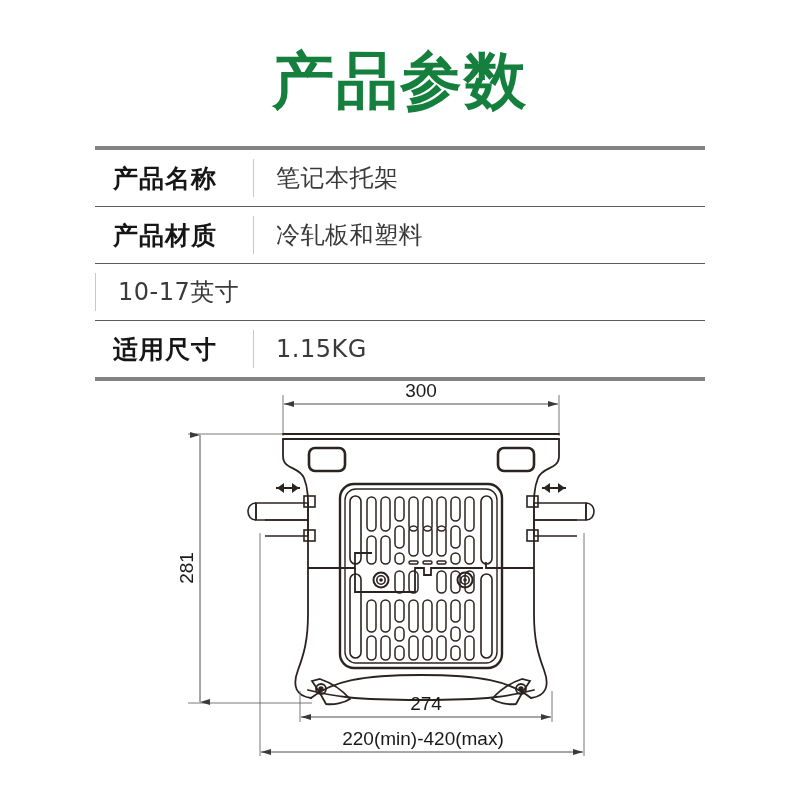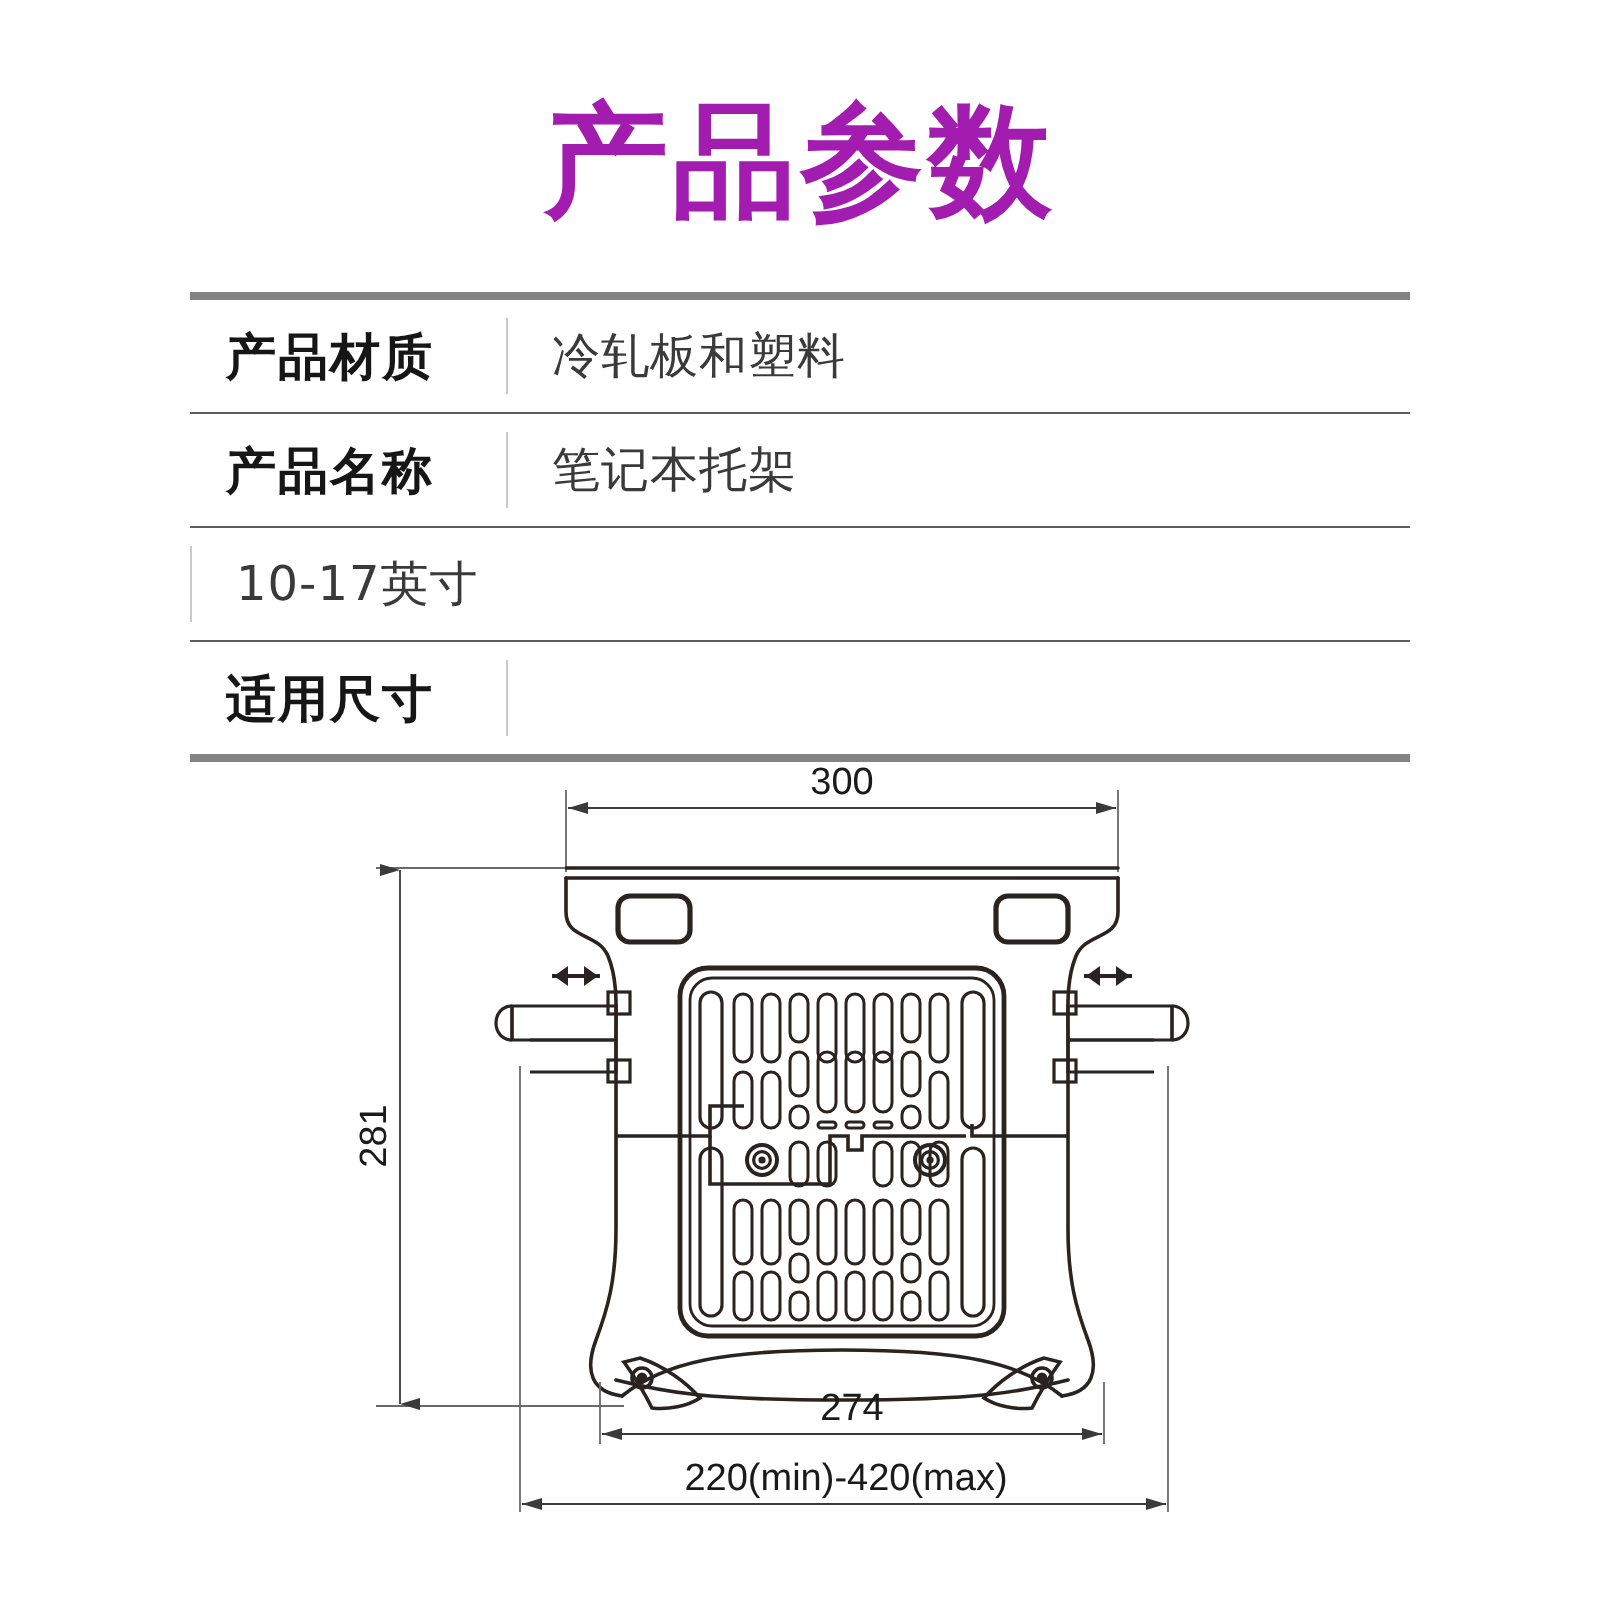--- a/index.html
+++ b/index.html
@@ -26,21 +26,21 @@
   .page-title {
     position: absolute;
     top: 44px;
     left: 0;
     width: 800px;
     text-align: center;
     font-size: 62px;
     line-height: 74px;
     font-weight: bold;
     letter-spacing: 2px;
-    color: #a21caf;
+    color: #15803d;
     font-family: "DejaVu Sans", "Liberation Sans", sans-serif;
   }
 
   
   .spec-table {
     position: absolute;
     left: 95px;
     top: 146px;
     width: 610px;
     border-top: 4px solid #838383;
@@ -102,39 +102,40 @@
 </head>
 <body>
 
 <div id="page">
 
   <div class="page-title">产品参数</div>
 
   <div class="spec-table">
 
     <div class="spec-row">
+      <div class="spec-label">产品名称</div>
+      <div class="spec-divider"></div>
+      <div class="spec-value">笔记本托架</div>
+    </div>
+
+    <div class="spec-row">
       <div class="spec-label">产品材质</div>
       <div class="spec-divider"></div>
       <div class="spec-value">冷轧板和塑料</div>
     </div>
 
     <div class="spec-row">
-      <div class="spec-label">产品名称</div>
-      <div class="spec-divider"></div>
-      <div class="spec-value">笔记本托架</div>
-    </div>
-
-    <div class="spec-row">
       <div class="spec-divider"></div>
       <div class="spec-value">10-17英寸</div>
     </div>
 
     <div class="spec-row">
       <div class="spec-label">适用尺寸</div>
       <div class="spec-divider"></div>
+      <div class="spec-value">1.15KG</div>
     </div>
 
   </div>
 
   <div class="drawing-wrap">
     <svg width="800" height="422" viewBox="0 0 800 422" xmlns="http://www.w3.org/2000/svg">
       <defs>
         <marker id="arrL" markerWidth="12" markerHeight="8" refX="1" refY="4" orient="auto" markerUnits="userSpaceOnUse">
           <path d="M11,1 L1,4 L11,7 z" fill="#3a3a3a"></path>
         </marker>

